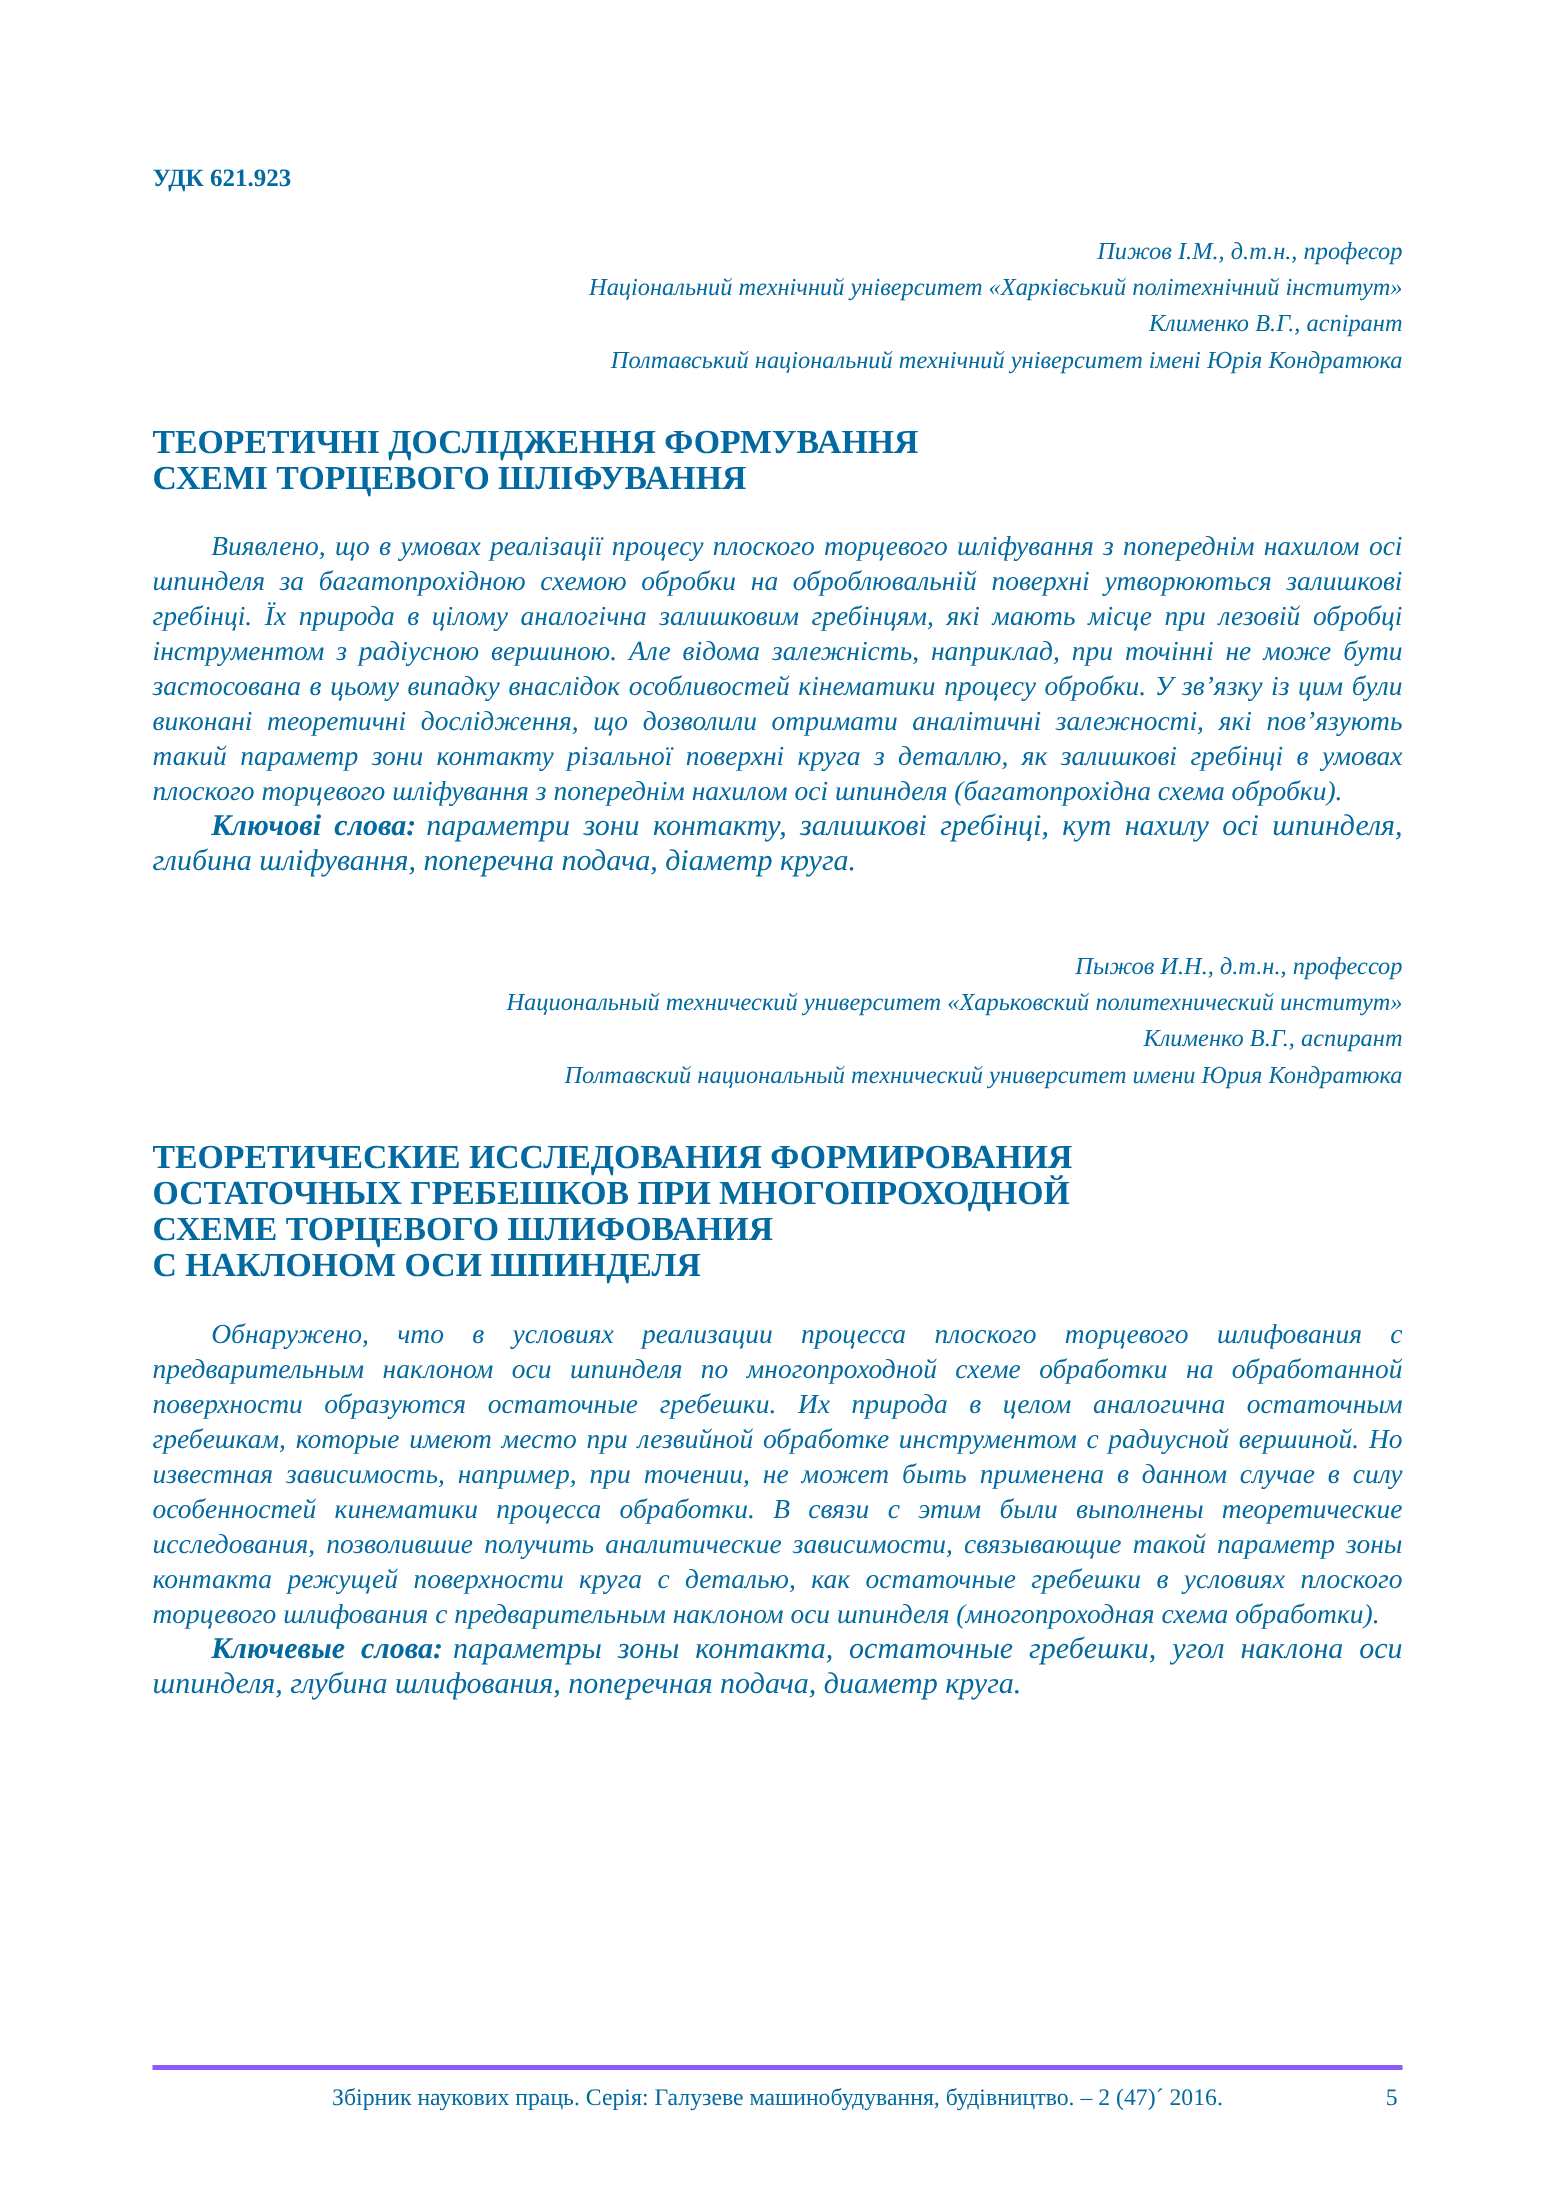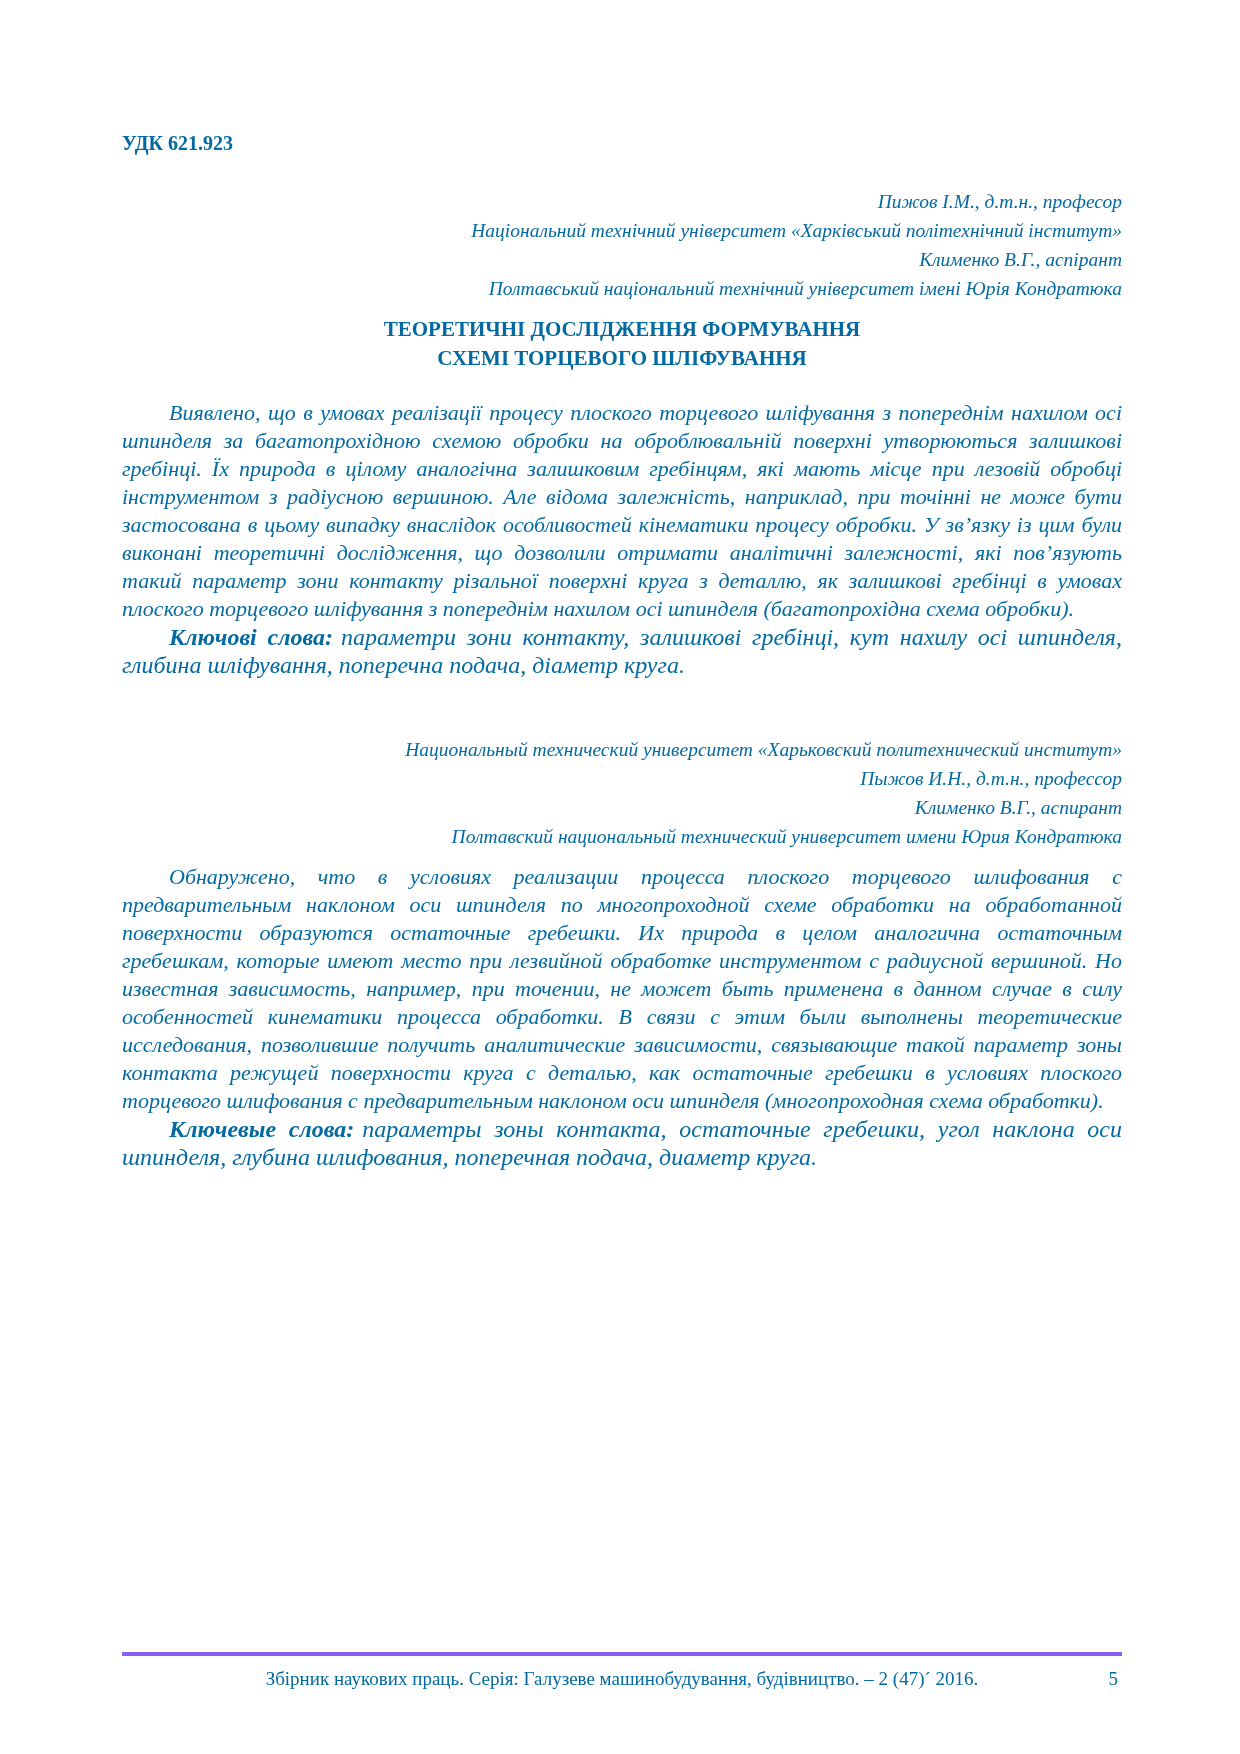--- a/index.html
+++ b/index.html
@@ -24,25 +24,25 @@
     margin-bottom: 32px;
   }
   .authors {
     text-align: right;
     font-style: italic;
     font-size: 19.5px;
     line-height: 29px;
     margin-bottom: 12px;
   }
   .title {
-    text-align: center;
+    text-align: left;
     font-weight: 700;
-    font-size: 21px;
+    font-size: 27px;
     line-height: 29px;
-    margin: 12px 0 26px 0;
+    margin: 36px 0 26px 0;
   }
   .abstract {
     font-style: italic;
     font-size: 22px;
     line-height: 28px;
     text-align: justify;
     text-indent: 47px;
     margin: 0;
   }
   .keywords {
@@ -99,24 +99,30 @@
     <p class="abstract">Виявлено, що в умовах реалізації процесу плоского торцевого шліфування з попереднім нахилом осі шпинделя за багатопрохідною схемою обробки на оброблювальній поверхні утворюються залишкові гребінці. Їх природа в цілому аналогічна залишковим гребінцям, які мають місце при лезовій обробці інструментом з радіусною вершиною. Але відома залежність, наприклад, при точінні не може бути застосована в цьому випадку внаслідок особливостей кінематики процесу обробки. У зв’язку із цим були виконані теоретичні дослідження, що дозволили отримати аналітичні залежності, які пов’язують такий параметр зони контакту різальної поверхні круга з деталлю, як залишкові гребінці в умовах плоского торцевого шліфування з попереднім нахилом осі шпинделя (багатопрохідна схема обробки).</p>
     <p class="keywords">
       <span class="kw-label">Ключові слова:</span><span>параметри зони контакту, залишкові гребінці, кут нахилу осі шпинделя, глибина шліфування, поперечна подача, діаметр круга.</span>
     </p>
   </section>
 
   <div class="section-gap"></div>
 
   <section>
     <div class="authors">
+      <div>Пыжов И.Н., д.т.н., профессор</div>
       <div>Национальный технический университет «Харьковский политехнический институт»</div>
-      <div>Пыжов И.Н., д.т.н., профессор</div>
       <div>Клименко В.Г., аспирант</div>
       <div>Полтавский национальный технический университет имени Юрия Кондратюка</div>
+    </div>
+    <div class="title">
+      <div>ТЕОРЕТИЧЕСКИЕ ИССЛЕДОВАНИЯ ФОРМИРОВАНИЯ</div>
+      <div>ОСТАТОЧНЫХ ГРЕБЕШКОВ ПРИ МНОГОПРОХОДНОЙ</div>
+      <div>СХЕМЕ ТОРЦЕВОГО ШЛИФОВАНИЯ</div>
+      <div>С НАКЛОНОМ ОСИ ШПИНДЕЛЯ</div>
     </div>
     <p class="abstract">Обнаружено, что в условиях реализации процесса плоского торцевого шлифования с предварительным наклоном оси шпинделя по многопроходной схеме обработки на обработанной поверхности образуются остаточные гребешки. Их природа в целом аналогична остаточным гребешкам, которые имеют место при лезвийной обработке инструментом с радиусной вершиной. Но известная зависимость, например, при точении, не может быть применена в данном случае в силу особенностей кинематики процесса обработки. В связи с этим были выполнены теоретические исследования, позволившие получить аналитические зависимости, связывающие такой параметр зоны контакта режущей поверхности круга с деталью, как остаточные гребешки в условиях плоского торцевого шлифования с предварительным наклоном оси шпинделя (многопроходная схема обработки).</p>
     <p class="keywords">
       <span class="kw-label">Ключевые слова:</span><span>параметры зоны контакта, остаточные гребешки, угол наклона оси шпинделя, глубина шлифования, поперечная подача, диаметр круга.</span>
     </p>
   </section>
 
   <footer class="footer">
     <div class="footer-text">Збірник наукових праць. Серія: Галузеве машинобудування, будівництво. – 2 (47)´ 2016.</div>
     <div class="footer-page">5</div>

